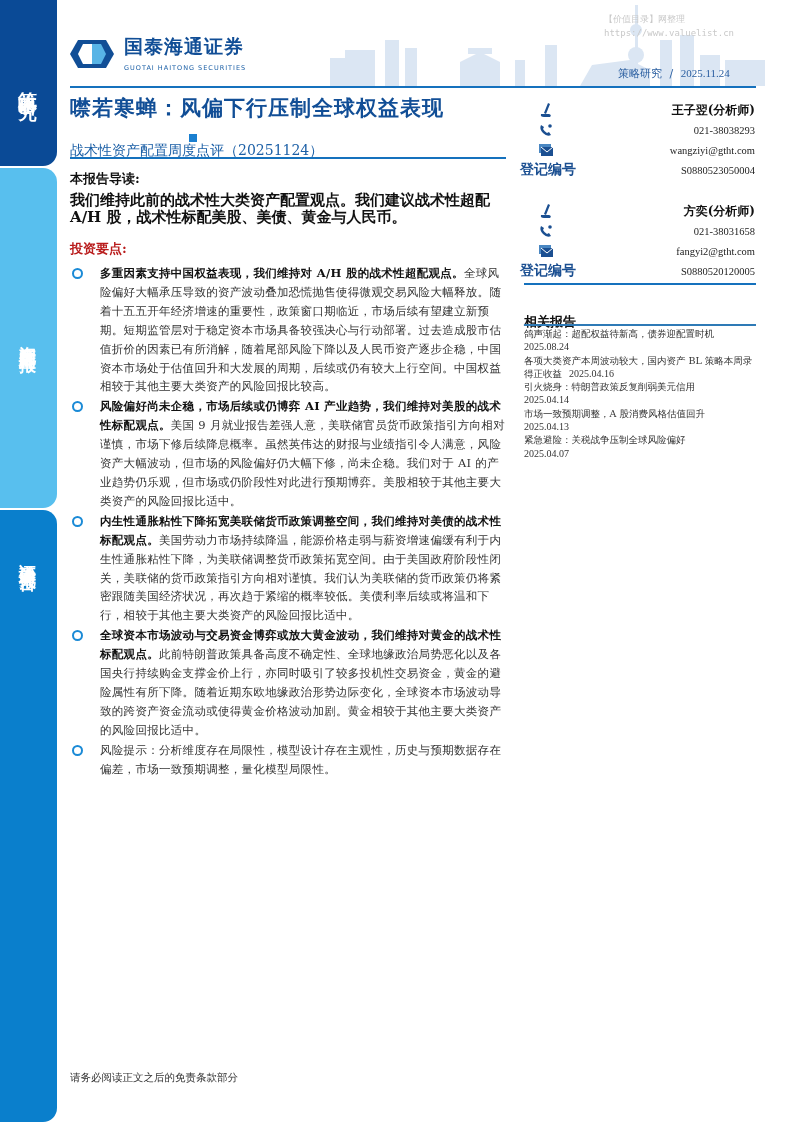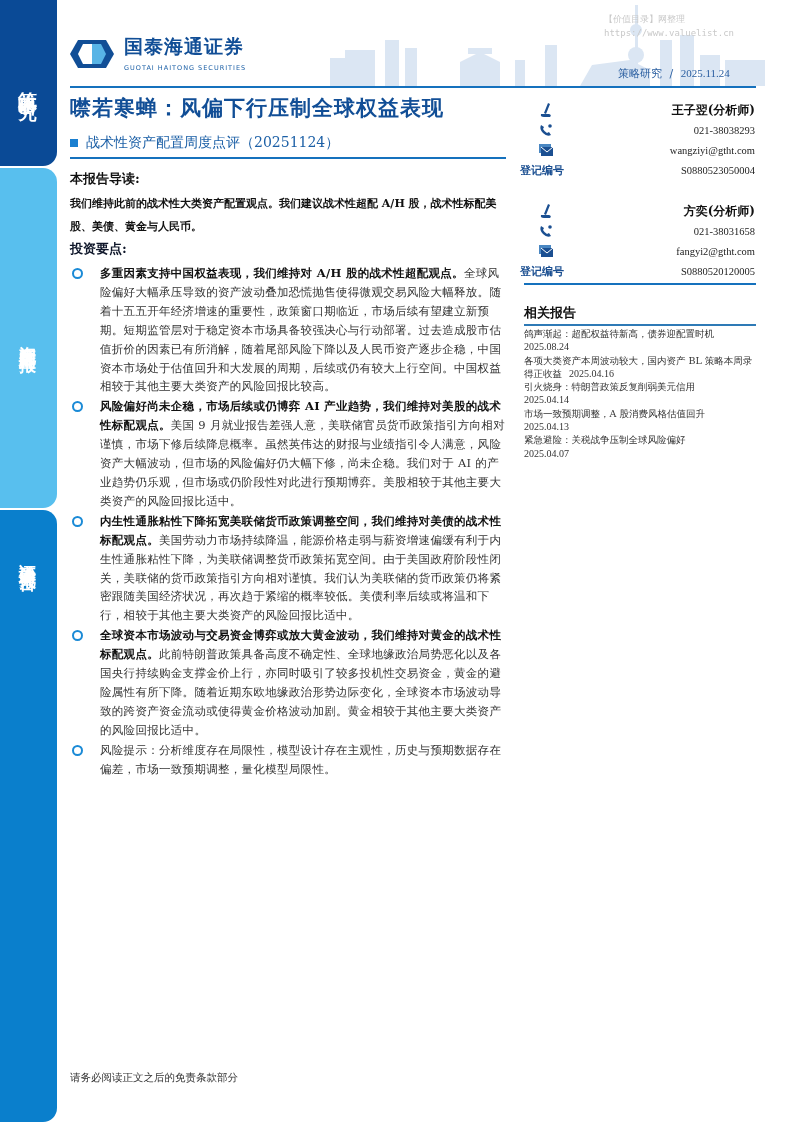--- a/index.html
+++ b/index.html
@@ -15,38 +15,38 @@
   .logo { position:absolute; left:70px; top:36px; display:flex; align-items:center; }
   .logo-mark { width:44px; height:28px; position:relative; margin-right:10px; }
   .logo-text-cn { font-family:"DejaVu Sans",sans-serif; font-size:19px; font-weight:bold; color:#114e96; letter-spacing:1px; line-height:20px; }
   .logo-text-en { font-family:"DejaVu Sans",sans-serif; font-size:6.5px; color:#1b5fa6; letter-spacing:1px; margin-top:8px; }
   .skyline { position:absolute; left:330px; top:0; width:463px; height:86px; }
   .watermark { position:absolute; left:604px; top:12px; font-family:"DejaVu Sans",sans-serif; font-size:9px; color:#c9c9c9; line-height:14px; }
   .watermark .url { font-family:"DejaVu Sans Mono",monospace; font-size:9px; }
   .header-meta { position:absolute; left:618px; top:66px; font-size:11px; color:#2a5ea0; }
   .header-rule { position:absolute; left:70px; top:86px; width:686px; height:2px; background:#1571bd; }
   .title { position:absolute; left:70px; top:94px; font-size:21px; font-weight:bold; color:#114e96; letter-spacing:1px; }
-  .subtitle { position:absolute; left:70px; top:134px; font-size:14px; color:#1b5fa6; display:flex; align-items:center; }
+  .subtitle { position:absolute; left:70px; top:134px; font-size:14px; color:#1b5fa6; display:flex; align-items:center;flex-direction:column; }
   .subtitle .sq { width:8px; height:8px; background:#1a7fd0; margin-right:8px; display:inline-block; }
   .subtitle-rule { position:absolute; left:70px; top:157px; width:436px; height:2px; background:#1571bd; }
   .guide-h { position:absolute; left:70px; top:170px; font-size:13px; font-weight:bold; color:#111; }
-  .guide-p { position:absolute; left:70px; top:192px; width:438px; font-size:11px; font-weight:bold; line-height:23px; color:#111; }
-  .points-h { position:absolute; left:70px; top:240px; font-size:13px; font-weight:bold; color:#0f172a; }
+  .guide-p { position:absolute; left:70px; top:192px; width:438px; font-size:15px; font-weight:bold; line-height:17px; color:#111; }
+  .points-h { position:absolute; left:70px; top:240px; font-size:13px; font-weight:bold; color:#b91c1c; }
   .points { position:absolute; left:70px; top:264px; width:440px; }
   .pt { position:relative; padding-left:30px; font-size:11.5px; line-height:18.9px; color:#333; margin-bottom:1px; letter-spacing:0.3px; }
   .pt .bullet { position:absolute; left:2px; top:4px; width:7px; height:7px; border:2.5px solid #1a8ad6; border-radius:50%; }
   .pt b { color:#111; }
   .author { position:absolute; left:520px; width:235px; font-size:10px; }
   .arow { height:20px; display:flex; align-items:center; justify-content:space-between; }
   .arow .val { color:#222; font-family:"Liberation Serif",serif; font-size:10.5px; }
   .arow .name { font-weight:bold; color:#111; font-size:12px; }
-  .arow .reg { color:#1b4f91; font-weight:bold; font-size:11px; }
+  .arow .reg { color:#1b4f91; font-weight:bold; font-size:14px; }
   .icon-wrap { width:24px; display:flex; justify-content:center; padding-left:14px; }
   .author-rule { position:absolute; left:524px; top:283px; width:232px; height:2px; background:#1571bd; }
-  .rel-h { position:absolute; left:524px; top:304px; font-size:13px; font-weight:bold; color:#111; }
+  .rel-h { position:absolute; left:524px; top:313px; font-size:13px; font-weight:bold; color:#111; }
   .rel-rule { position:absolute; left:524px; top:324px; width:232px; height:2px; background:#2e7ab6; }
   .rel-list { position:absolute; left:524px; top:327px; width:236px; font-size:9.5px; line-height:13.3px; color:#333; }
   .rel-item .d { font-family:"Liberation Serif",serif; font-size:10px; }
   .footer { position:absolute; left:70px; top:1071px; font-size:10.5px; color:#333; }
 </style>
 </head>
 <body>
 
 <div class="side side1">
   <span class="vt">策略研究</span>

